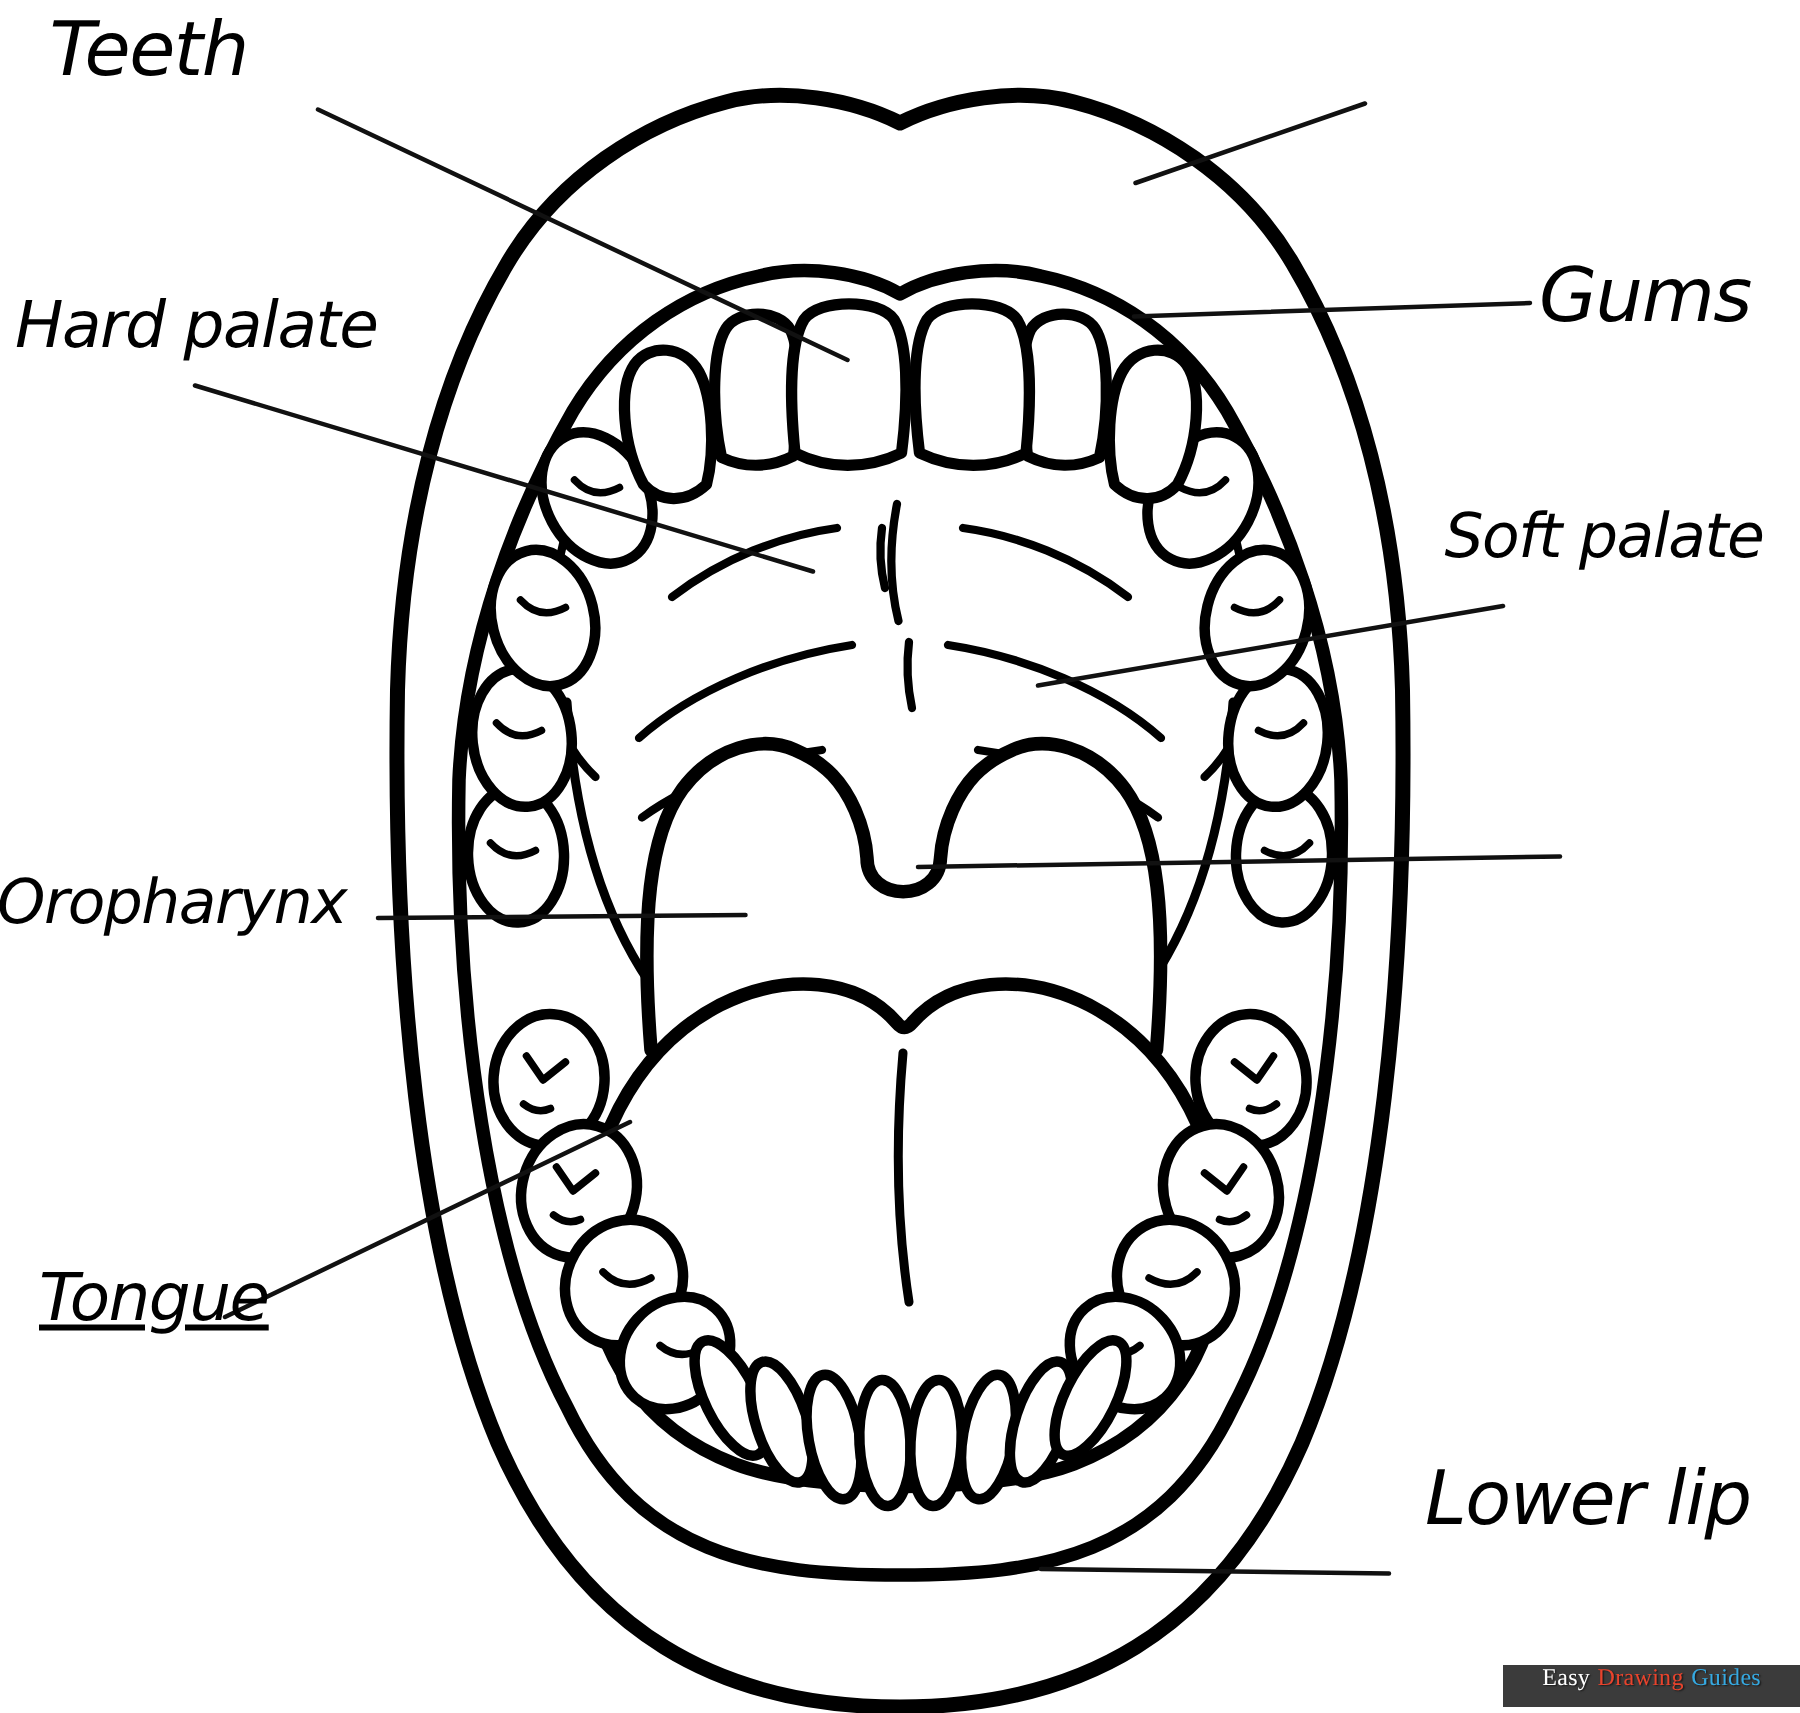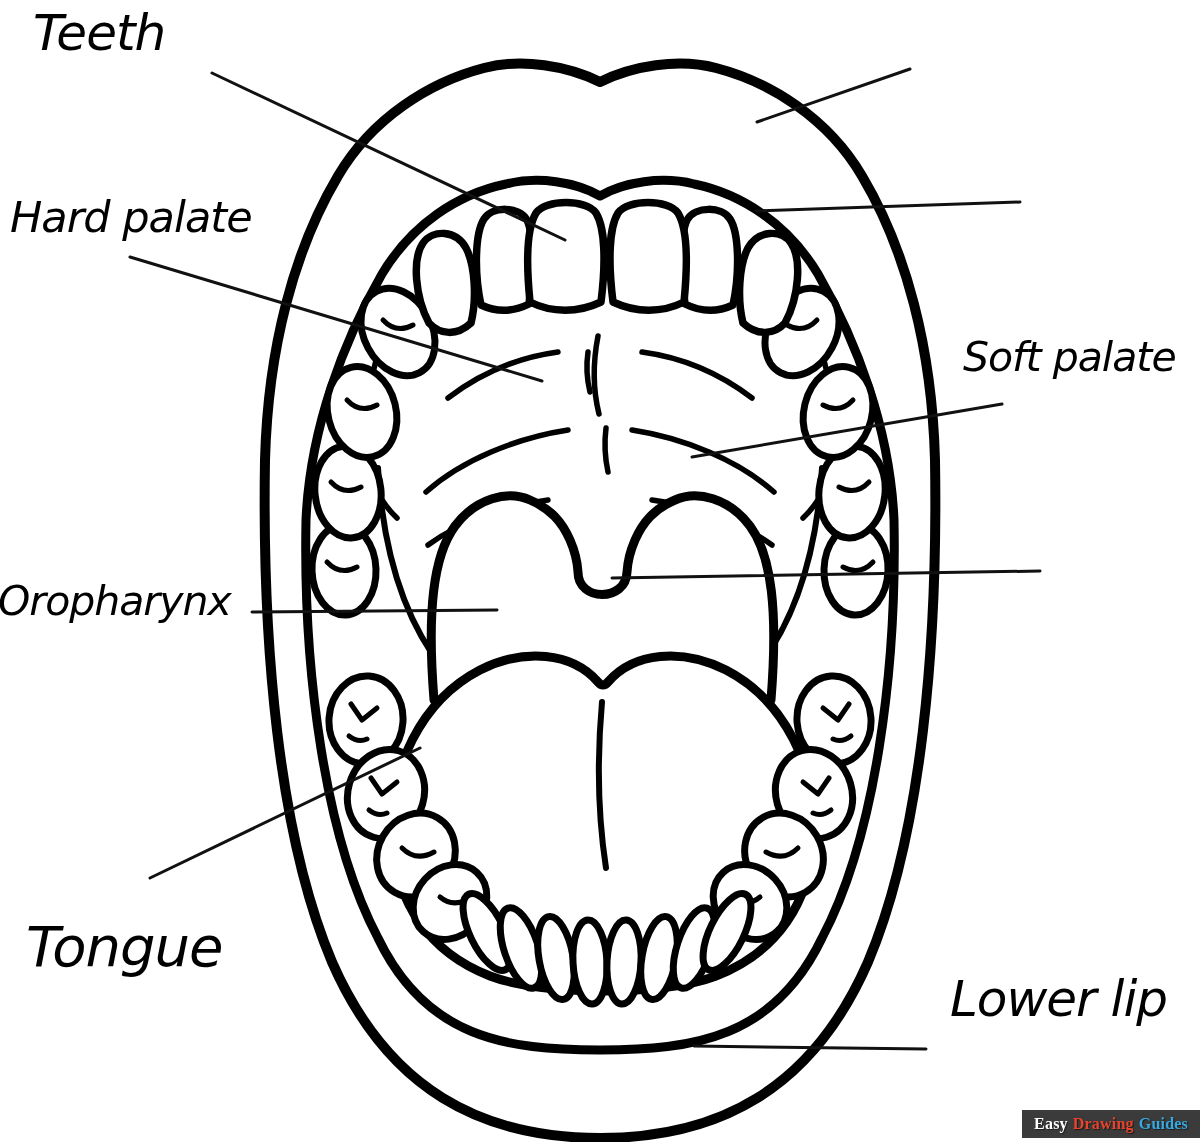--- a/index.html
+++ b/index.html
@@ -8,23 +8,23 @@
     overflow:hidden;font-family:"DejaVu Sans",sans-serif;
   }
   #drawing{position:absolute;left:0;top:0;}
   .dlabel{
     position:absolute;color:#000;font-style:italic;font-weight:500;
     line-height:1;white-space:nowrap;letter-spacing:-1px;
     font-family:"DejaVu Sans",sans-serif;
   }
   #watermark{
     position:absolute;right:0;top:1110px;height:28px;
-    display:flex;align-items:center;padding:0 12px;gap:5px;
+    display:flex;align-items:flex-start;padding:0 26px;gap:5px;
     font-family:"Liberation Serif","DejaVu Serif",serif;
-    font-weight:bold;font-size:16px;letter-spacing:0.2px;
+    font-weight:normal;font-size:16px;letter-spacing:0.2px;
   }
   #watermark span{text-shadow:1px 1px 1px rgba(0,0,0,0.55);}
 </style>
 </head>
 <body>
 
 <div id="stage">
 
   <svg id="drawing" width="1200" height="1142" viewBox="0 0 1200 1142">
     <g fill="none" stroke="#000" stroke-linecap="round" stroke-linejoin="round">
@@ -176,29 +176,30 @@
         <line x1="252" y1="612" x2="497" y2="610"></line>
         <line x1="150" y1="878" x2="420" y2="748"></line>
         <line x1="694" y1="1046" x2="926" y2="1049"></line>
       </g>
     </g>
   </svg>
 
   <div class="dlabel" style="left:33px;top:8px;font-size:50px;">Teeth</div>
 
 
+  <div class="dlabel" style="left:1026px;top:172px;font-size:50px;">Gums</div>
 
   <div class="dlabel" style="left:10px;top:196px;font-size:43px;">Hard palate</div>
 
   <div class="dlabel" style="left:963px;top:337px;font-size:41px;">Soft palate</div>
 
 
   <div class="dlabel" style="left:-2px;top:581px;font-size:41px;">Oropharynx</div>
 
-  <div class="dlabel" style="left:26px;top:919px;font-size:56px;">Tongue</div>
+  <div class="dlabel" style="left:26px;top:844px;font-size:44px;text-decoration:underline;">Tongue</div>
 
   <div class="dlabel" style="left:950px;top:974px;font-size:50px;">Lower lip</div>
 
   <div id="watermark" style="background-color: rgb(59, 59, 59);">
     <span style="color: rgb(255, 255, 255);">Easy</span>
     <span style="color: rgb(232, 67, 44);">Drawing</span>
     <span style="color: rgb(54, 169, 225);">Guides</span>
   </div>
 
 </div>

